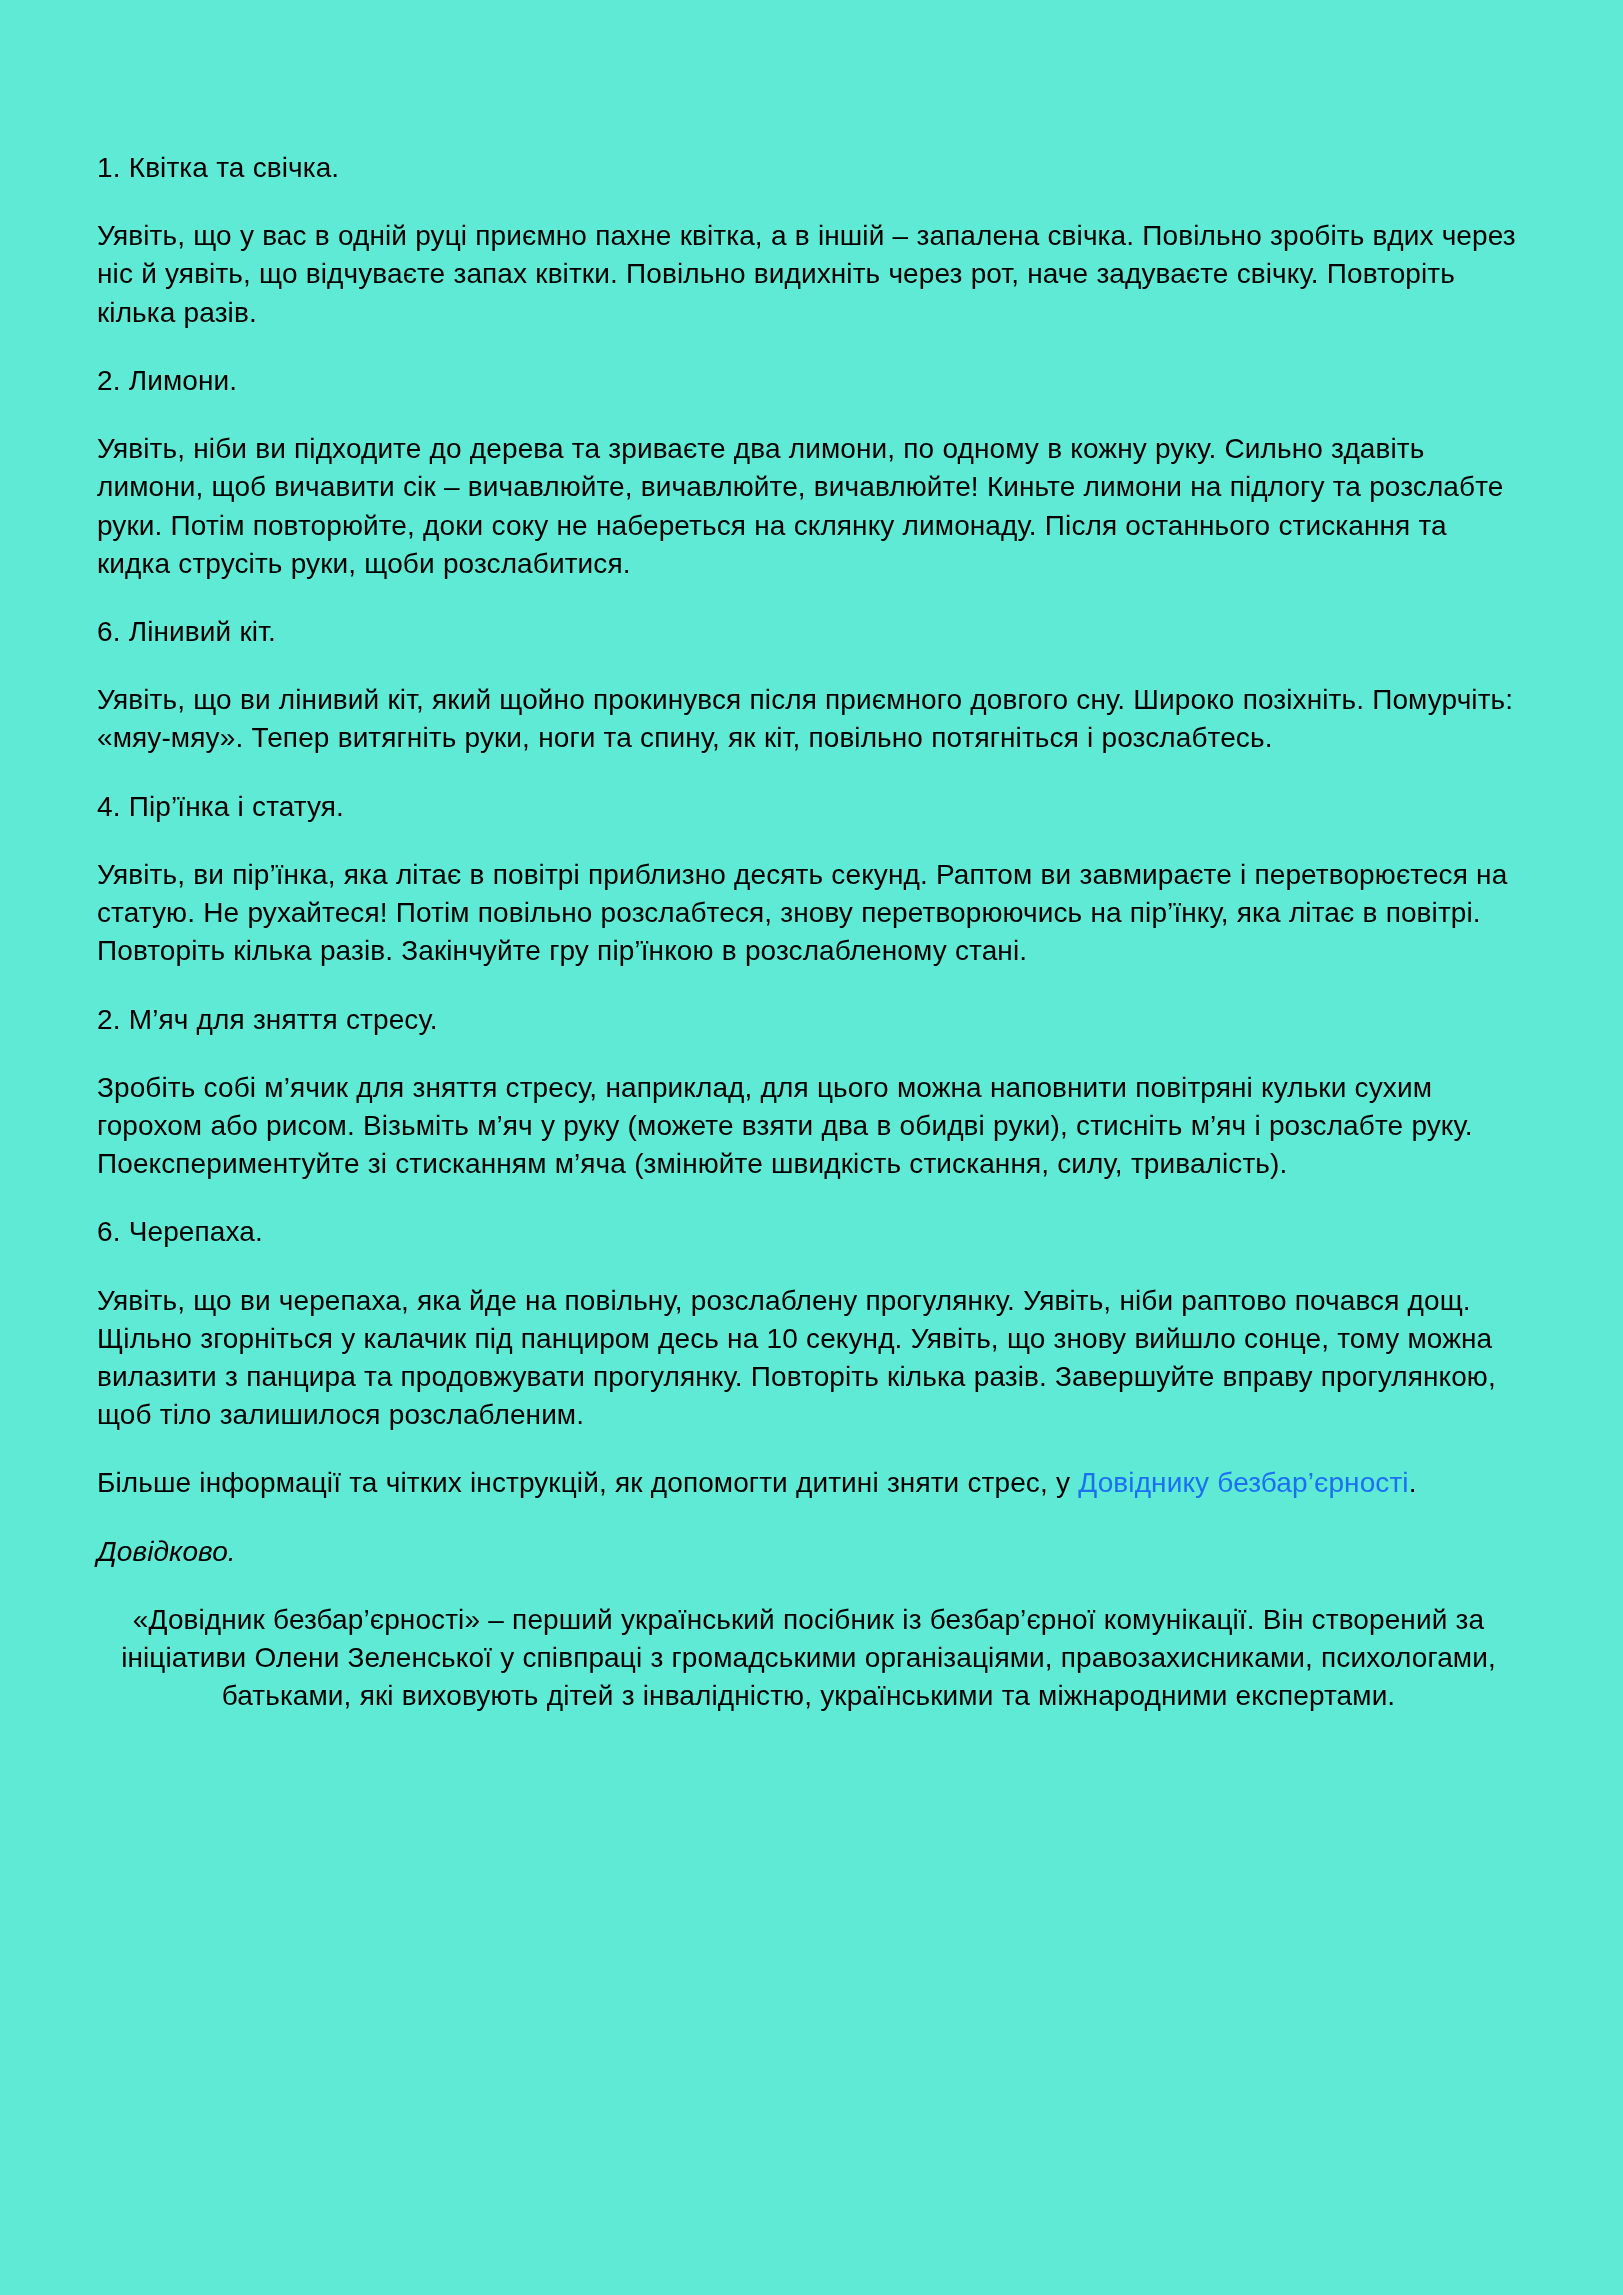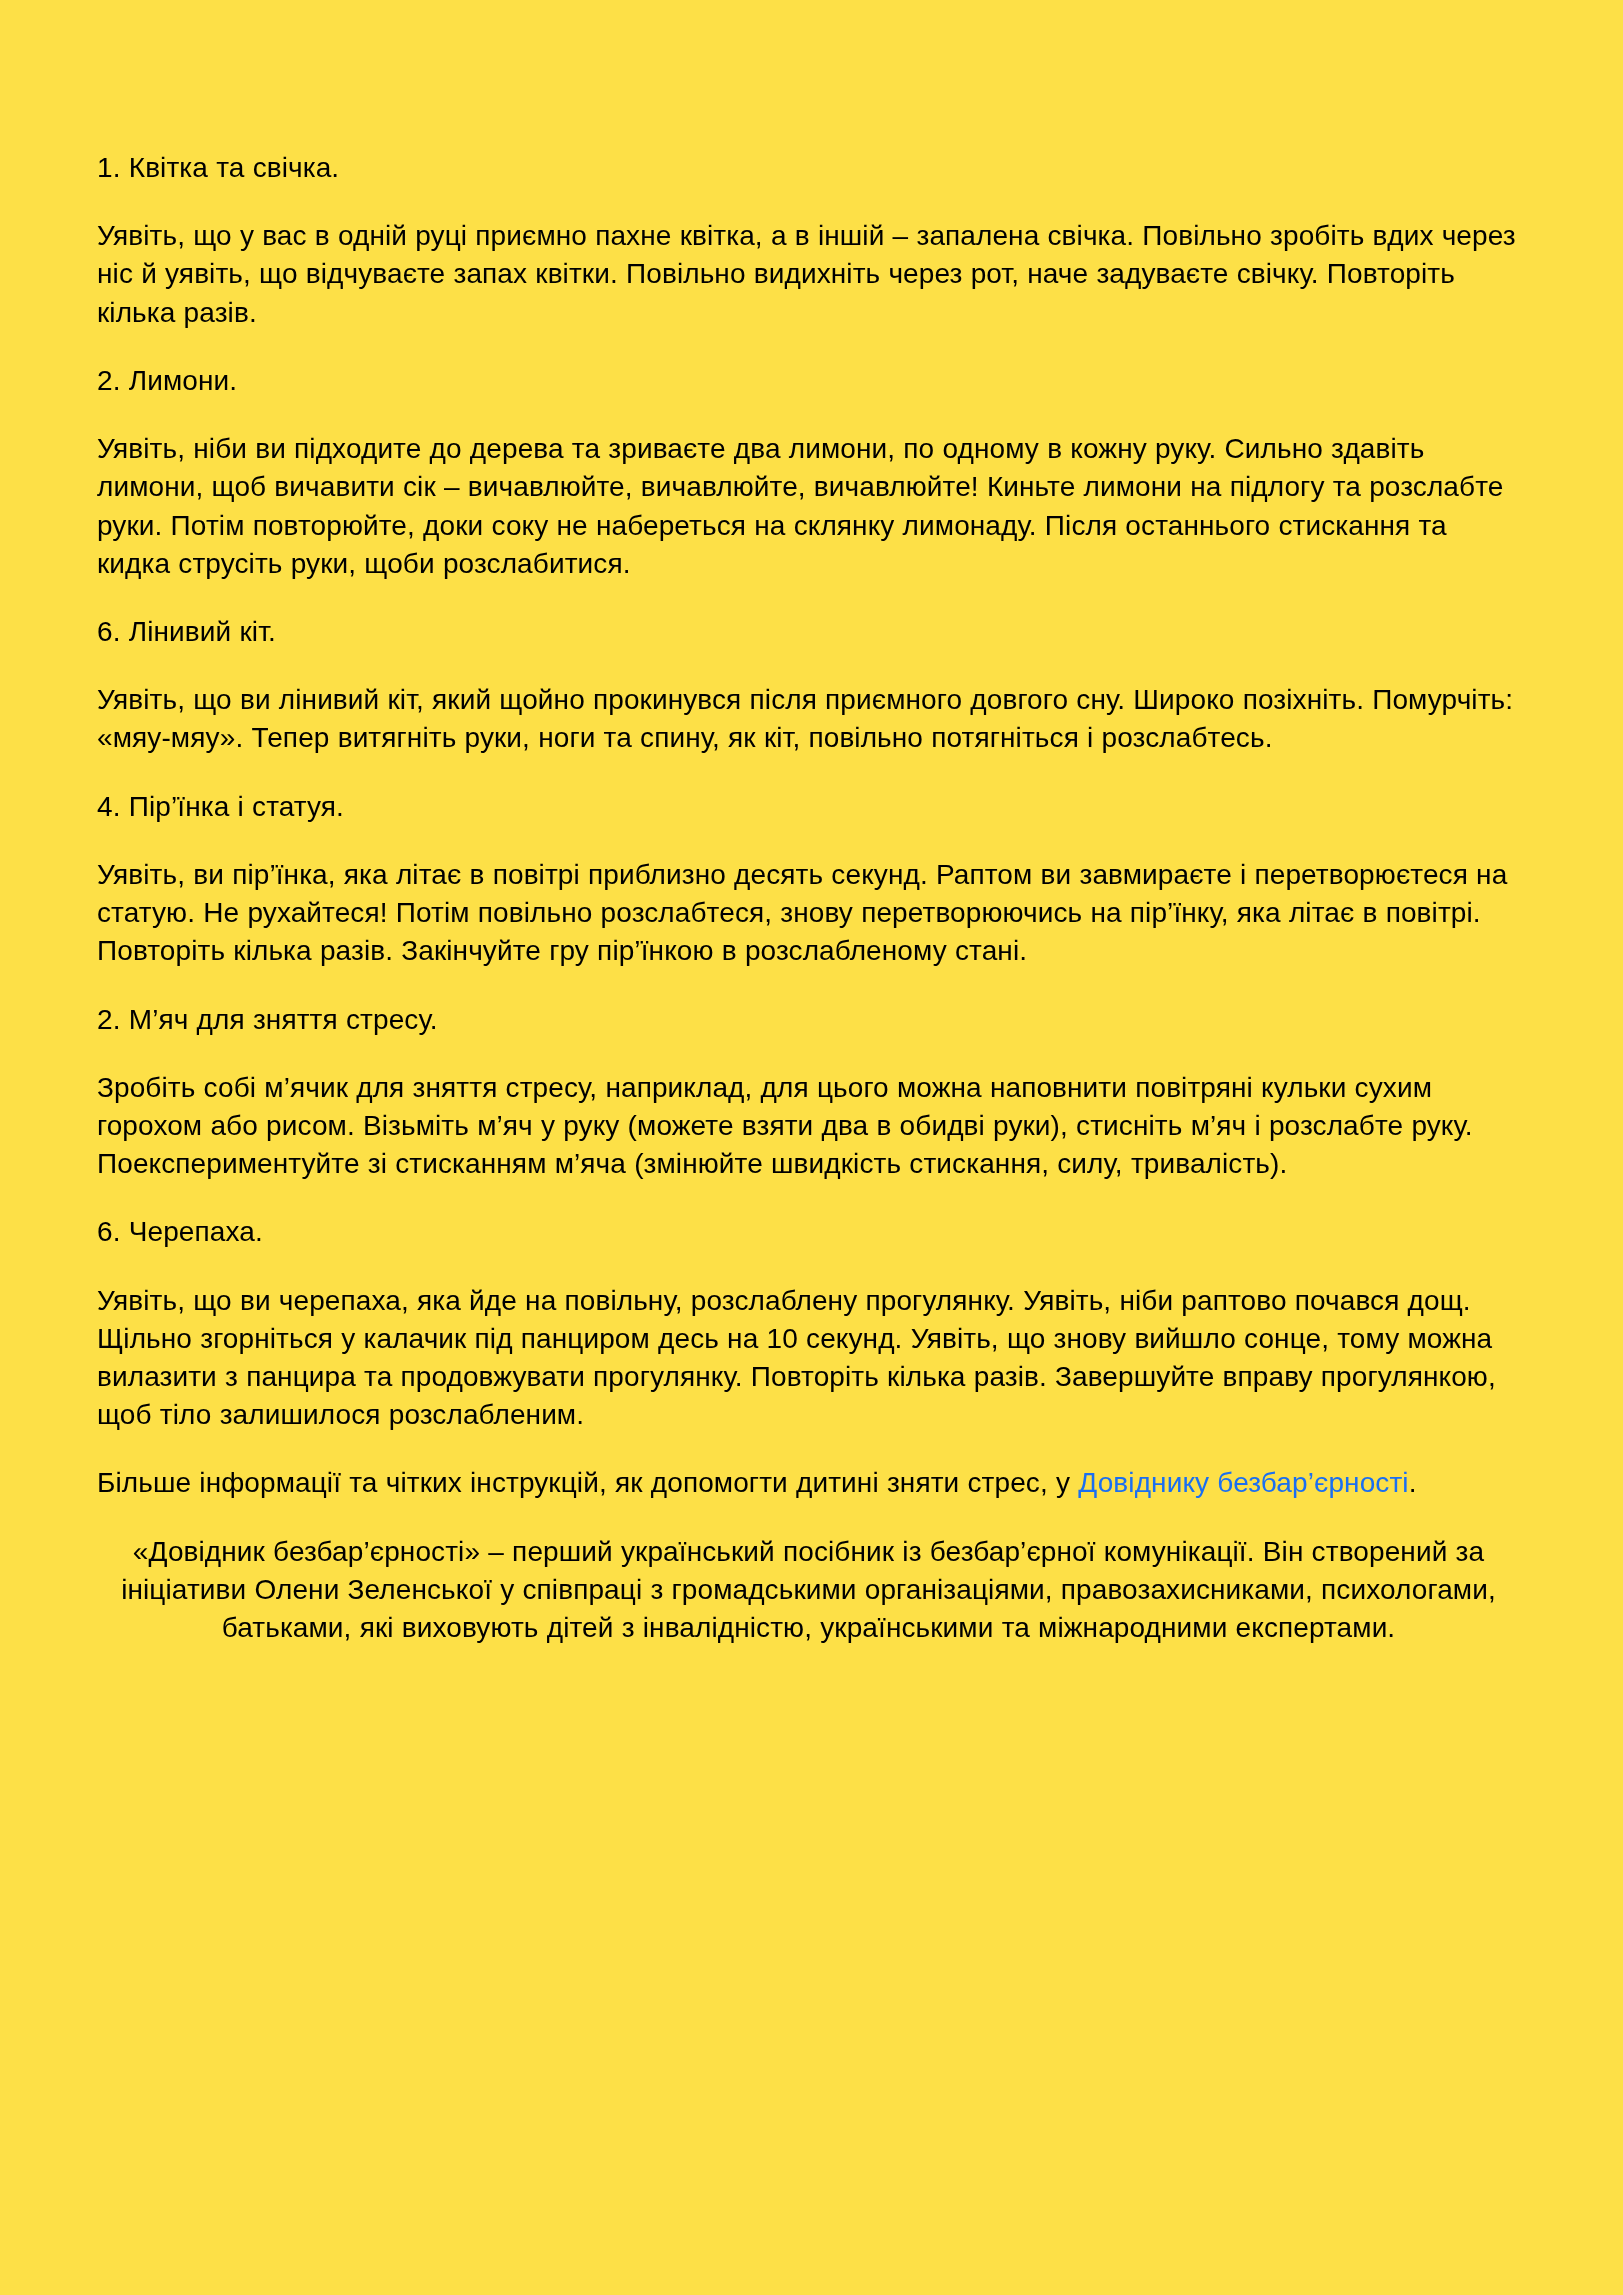--- a/index.html
+++ b/index.html
@@ -11,21 +11,21 @@
 
   body {
     font-family: "Liberation Sans", sans-serif;
     color: #000000;
   }
 
   .page {
     position: relative;
     width: 1623px;
     height: 2295px;
-    background: #fde047;
+    background: #5eead4;
     box-sizing: border-box;
     padding: 149px 105px 0 97px;
     overflow: hidden;
   }
 
   .doc-body {
     width: 1423px;
   }
 
   p {
@@ -76,18 +76,19 @@
     <p>Уявіть, ви пір’їнка, яка літає в повітрі приблизно десять секунд. Раптом ви завмираєте і перетворюєтеся на статую. Не рухайтеся! Потім повільно розслабтеся, знову перетворюючись на пір’їнку, яка літає в повітрі. Повторіть кілька разів. Закінчуйте гру пір’їнкою в розслабленому стані.</p>
 
     <p class="heading-line">2. М’яч для зняття стресу.</p>
     <p>Зробіть собі м’ячик для зняття стресу, наприклад, для цього можна наповнити повітряні кульки сухим горохом або рисом. Візьміть м’яч у руку (можете взяти два в обидві руки), стисніть м’яч і розслабте руку. Поекспериментуйте зі стисканням м’яча (змінюйте швидкість стискання, силу, тривалість).</p>
 
     <p class="heading-line">6. Черепаха.</p>
     <p>Уявіть, що ви черепаха, яка йде на повільну, розслаблену прогулянку. Уявіть, ніби раптово почався дощ. Щільно згорніться у калачик під панциром десь на 10 секунд. Уявіть, що знову вийшло сонце, тому можна вилазити з панцира та продовжувати прогулянку. Повторіть кілька разів. Завершуйте вправу прогулянкою, щоб тіло залишилося розслабленим.</p>
 
     <p><span>Більше інформації та чітких інструкцій, як допомогти дитині зняти стрес, у </span><a class="doclink" href="#">Довіднику безбар’єрності</a><span>.</span></p>
 
+    <p class="italic">Довідково.</p>
 
     <p class="last">«Довідник безбар’єрності» – перший український посібник із безбар’єрної комунікації. Він створений за ініціативи Олени Зеленської у співпраці з громадськими організаціями, правозахисниками, психологами, батьками, які виховують дітей з інвалідністю, українськими та міжнародними експертами.</p>
 
   </div>
 </div>
 
 
 </body></html>

